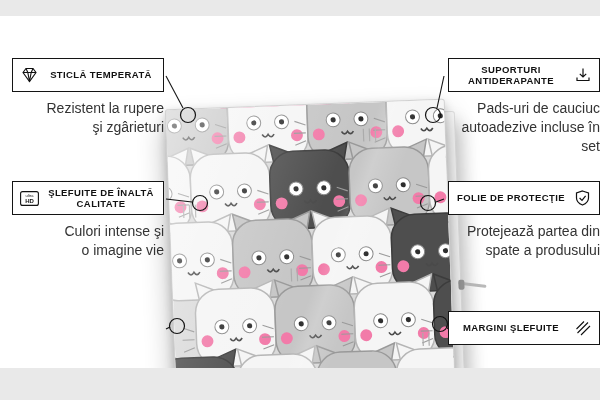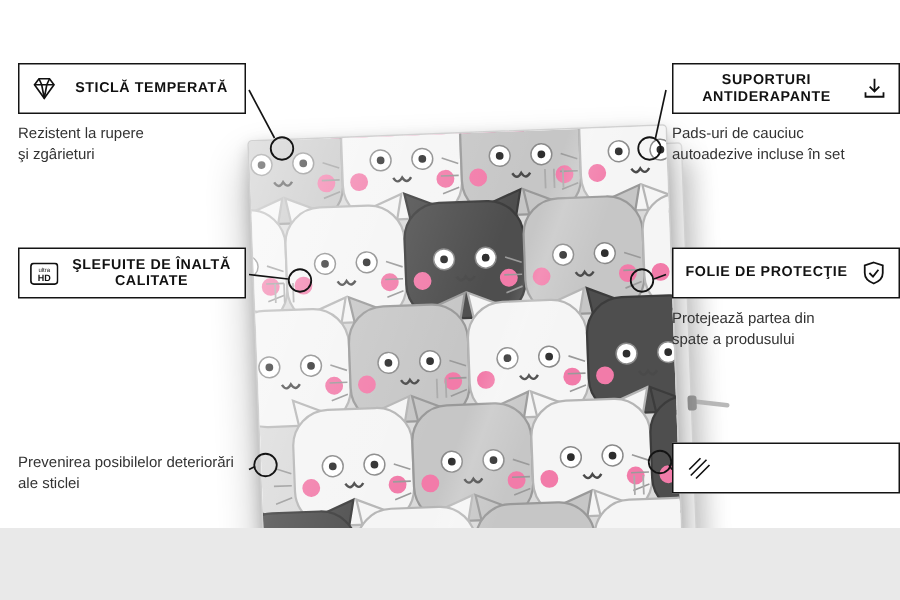--- a/index.html
+++ b/index.html
@@ -1,19 +1,19 @@
 <!DOCTYPE html>
 <html><head>
 <meta charset="utf-8">
 <style>
   * { margin:0; padding:0; box-sizing:border-box; }
   body { background:#e9e9e9; font-family:"Liberation Sans", sans-serif; }
   .stage {
     position:relative; width:600px; height:352px; background:#ffffff;
-    overflow:hidden; margin:0 auto;
+    overflow:hidden; margin:16px auto;
   }
 
   
   .back-panel {
     position:absolute; left:184px; top:100px; width:276px; height:268px;
     background:#fbfbfb; border:1px solid #e2e2e2; border-radius:3px;
     transform:rotate(-2.2deg);
     box-shadow:6px 12px 18px rgba(0,0,0,0.18);
   }
   .cord {
@@ -43,21 +43,21 @@
   .callout-box {
     display:flex; align-items:center; gap:7px;
     border:1.3px solid #141414; background:#fff;
     min-height:34px; padding:4px 7px;
   }
   .callout-title {
     flex:1; text-align:center; font-weight:bold; font-size:9.5px;
     letter-spacing:0.4px; color:#111; line-height:1.2;
   }
   .callout-desc {
-    margin-top:7px; text-align:left; font-size:10px; color:#333;
+    margin-top:7px; text-align:right; font-size:14px; color:#333;
     line-height:1.35; white-space:pre-line;
   }
   .co-icon { flex:0 0 auto; width:19px; height:17px; display:flex; align-items:center; justify-content:center; }
   .co-icon svg { display:block; }
 
   .co-l1 { left:12px;  top:42px;  }
   .co-l2 { left:12px;  top:165px; }
   .co-l3 { left:12px;  top:295px; }
   .co-r1 { left:448px; top:42px;  }
   .co-r2 { left:448px; top:165px; }
@@ -232,25 +232,25 @@
     <div class="callout-box">
       <span class="co-icon">
         <svg width="19" height="15" viewBox="0 0 19 15">
           <rect x="0.6" y="0.6" width="17.8" height="13.8" rx="2" fill="none" stroke="#111" stroke-width="1.1"></rect>
           <text x="9.5" y="6" font-size="4" text-anchor="middle" fill="#111" font-family="Liberation Sans, sans-serif">ultra</text>
           <text x="9.5" y="12" font-size="6" font-weight="bold" text-anchor="middle" fill="#111" font-family="Liberation Sans, sans-serif">HD</text>
         </svg>
       </span>
       <span class="callout-title">ŞLEFUITE DE ÎNALTĂ CALITATE</span>
     </div>
+    <div class="callout-desc">Culori intense şi
+o imagine vie</div>
   </div>
 
   <div class="callout co-l3">
-    <div class="callout-desc">Prevenirea posibilelor deteriorări
-ale sticlei</div>
   </div>
 
   <div class="callout co-r1">
     <div class="callout-box">
       <span class="callout-title">SUPORTURI ANTIDERAPANTE</span>
       <span class="co-icon">
         <svg width="16" height="16" viewBox="0 0 16 16" fill="none" stroke="#111" stroke-width="1.2">
           <path d="M8,1.5 V9.5 M4.8,6.8 L8,10 L11.2,6.8"></path>
           <path d="M2,10.5 V13.5 H14 V10.5"></path>
         </svg>
@@ -269,20 +269,21 @@
           <path d="M4.6,8 L7,10.4 L10.6,5.8"></path>
         </svg>
       </span>
     </div>
     <div class="callout-desc">Protejează partea din
 spate a produsului</div>
   </div>
 
   <div class="callout co-r3">
     <div class="callout-box">
+      <span class="callout-title">MARGINI ŞLEFUITE</span>
       <span class="co-icon">
         <svg width="16" height="16" viewBox="0 0 16 16" fill="none" stroke="#111" stroke-width="1.1">
           <path d="M1.5,9 L9,1.5 M2.5,13 L13,2.5 M6,15 L15,6"></path>
         </svg>
       </span>
     </div>
   </div>
 
 </div>
 

